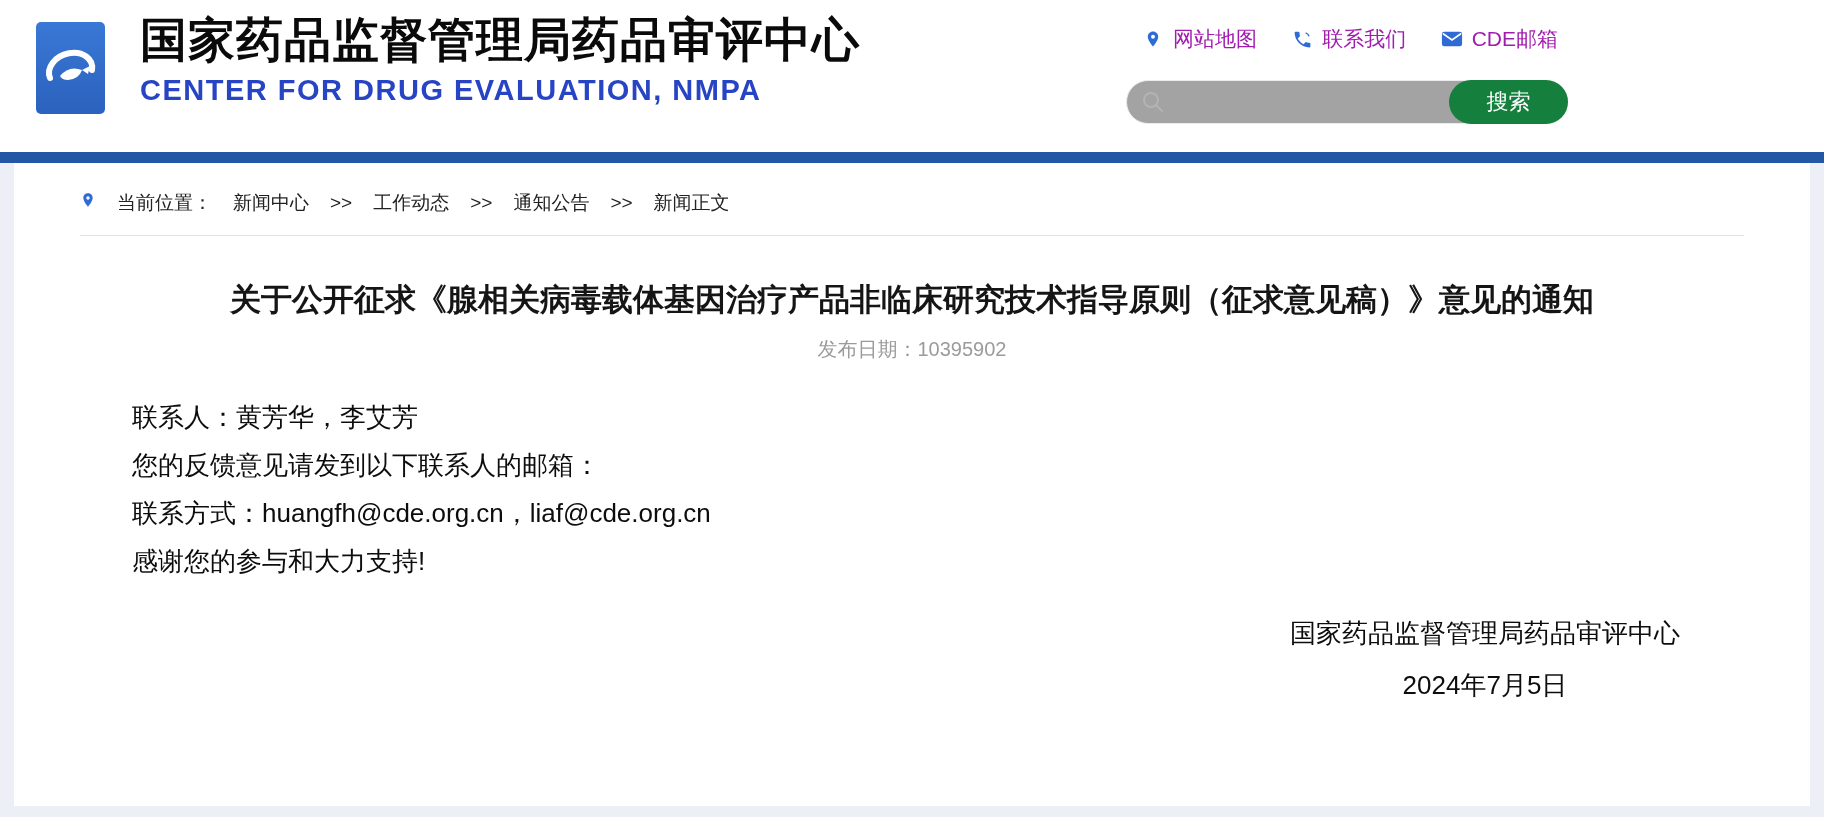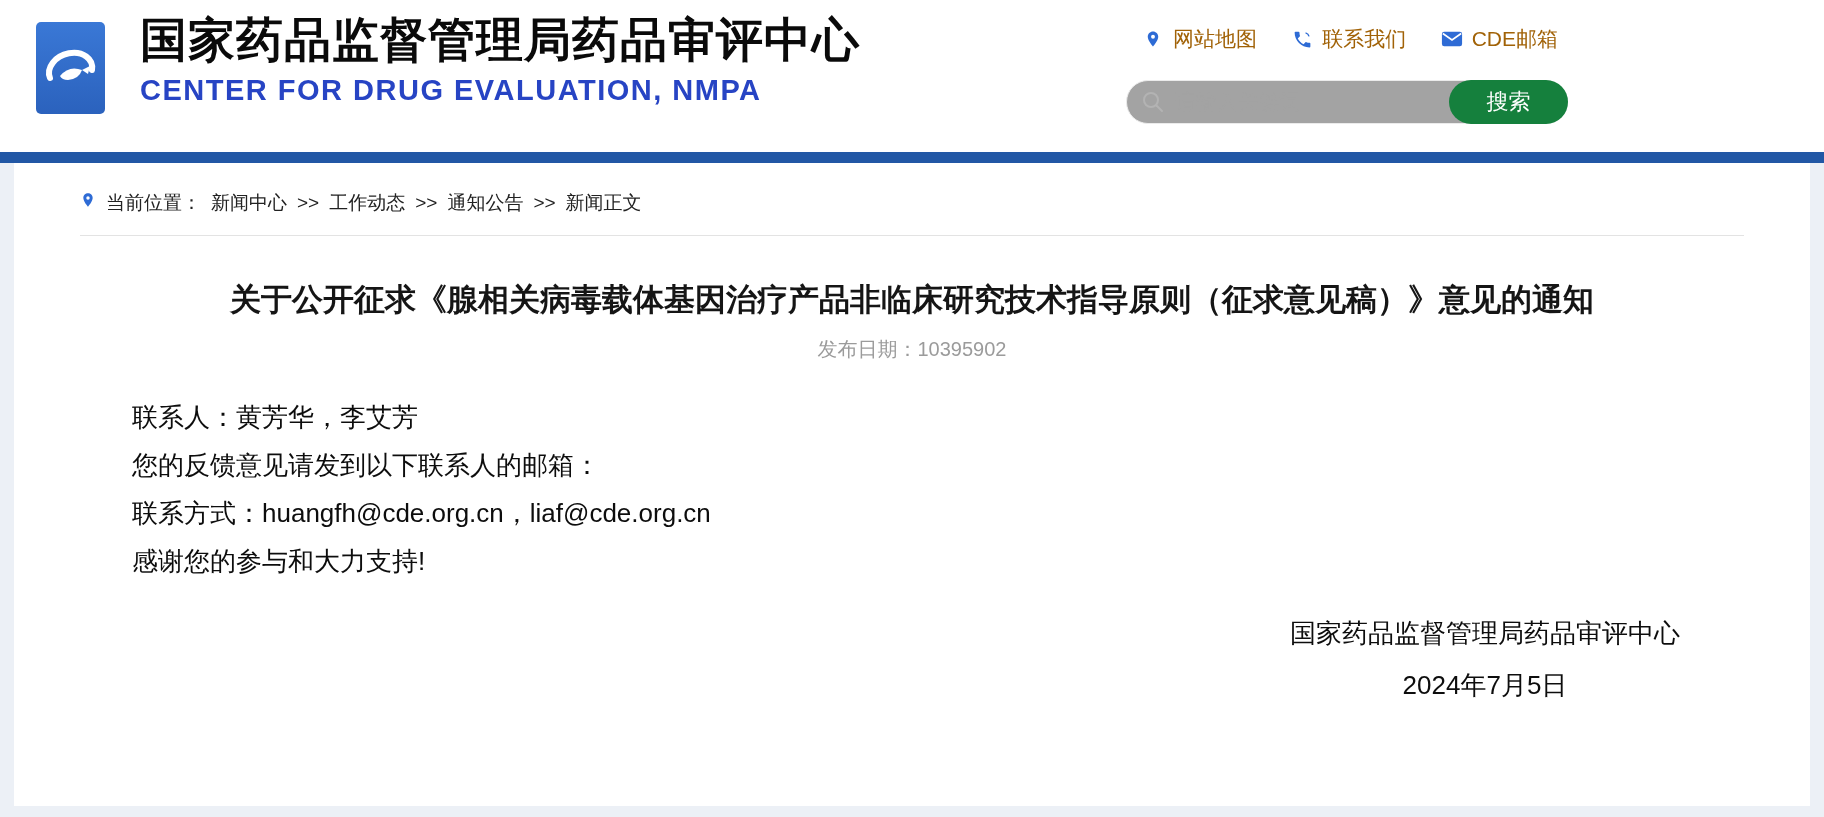--- a/index.html
+++ b/index.html
@@ -14,21 +14,21 @@
   .logo-box{
     position:absolute; left:36px; top:22px; width:69px; height:92px;
     background:linear-gradient(180deg,#3a78d6 0%,#2b62bd 100%);
     border-radius:5px; cursor:pointer;
   }
   .org-names{ position:absolute; left:140px; top:12px; }
   .org-cn{ font-size:47px; font-weight:bold; color:#0a0a0a; letter-spacing:1px; line-height:56px; }
   .org-en{ margin-top:6px; font-size:29px; font-weight:bold; color:#2744c4; letter-spacing:1.5px; }
   .header-right{ position:absolute; top:24px; right:256px; width:442px; }
   .top-links{ display:flex; justify-content:space-between; padding:0 10px 0 16px; align-items:center; height:30px; }
-  .top-link{ display:flex; align-items:center; gap:9px; font-size:21px; color:#a16207; text-decoration:none; cursor:pointer; }
+  .top-link{ display:flex; align-items:center; gap:9px; font-size:21px; color:#a21caf; text-decoration:none; cursor:pointer; }
   .top-link .ico{ display:inline-flex; width:22px; height:22px; align-items:center; justify-content:center; }
   .search-wrap{ position:relative; margin-top:26px; width:442px; height:44px; }
   .search-input{
     width:100%; height:44px; border:1px solid #ebebeb; background:#a3a3a3;
     border-radius:22px; padding:0 130px 0 48px; font-size:21px; color:#333; outline:none;
     font-family:"Liberation Sans","DejaVu Sans",sans-serif;
   }
   .search-input::placeholder{ color:#a3a3a3; }
   .search-glass{ position:absolute; left:15px; top:10px; }
   .search-btn{
@@ -36,21 +36,21 @@
     background:#15803d; color:#ffffff; font-size:22px; border-radius:22px; cursor:pointer;
     font-family:"Liberation Sans","DejaVu Sans",sans-serif;
   }
   
   .blue-bar{ width:100%; height:11px; background:#2257a5; }
   
   .content-card{
     margin:0 14px; background:#ffffff; min-height:643px;
     padding:26px 66px 18px 66px;
   }
-  .breadcrumb{ display:flex; align-items:center; gap:10px; font-size:19px; color:#222; padding-left:0; }
+  .breadcrumb{ display:flex; align-items:center; gap:21px; font-size:19px; color:#222; padding-left:0; }
   .breadcrumb .crumb{ cursor:pointer; }
   .breadcrumb .sep{ color:#222; }
   .rule{ border-top:1px solid #e3e3e3; margin-top:19px; }
   .article-title{
     margin-top:44px; text-align:center; font-size:31px; font-weight:bold;
     color:#151515; line-height:40px;
   }
   .pub-date{ margin-top:16px; text-align:center; font-size:20px; color:#9b9b9b; }
   .article-body{ margin-top:30px; }
   .article-body p{

